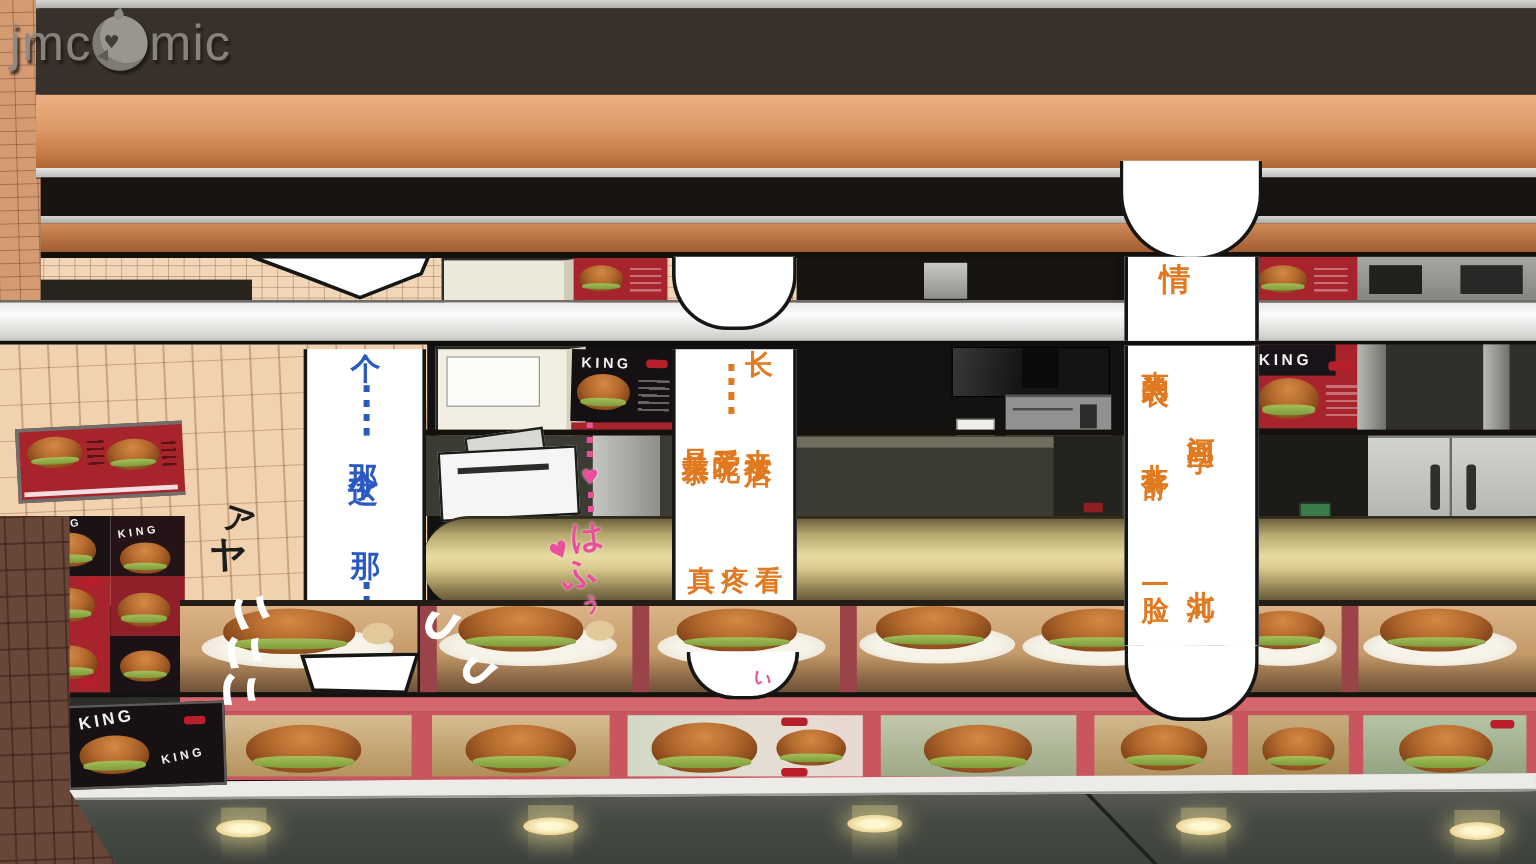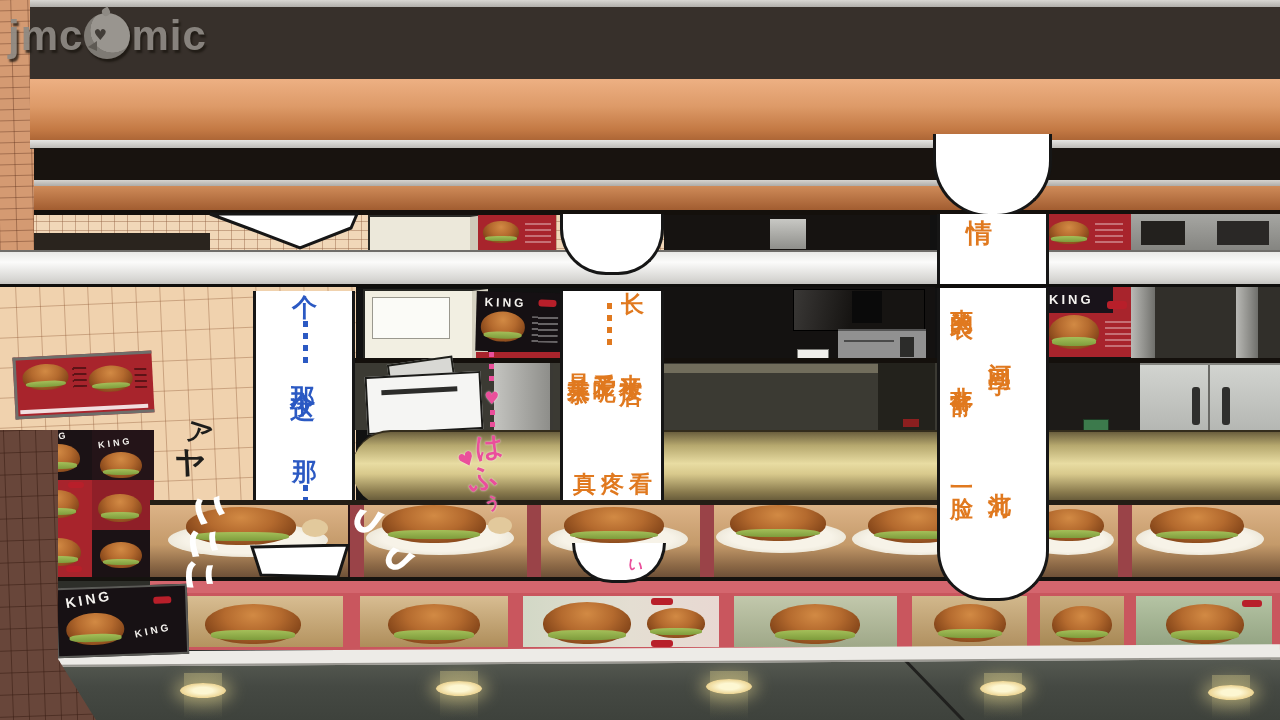--- a/index.html
+++ b/index.html
@@ -37,21 +37,21 @@
   .bgr i{position:absolute;left:6%;right:6%;bottom:10%;height:24%;background:linear-gradient(#a4bf59,#7e9c3c);border-radius:40%;}
   .plt{background:radial-gradient(ellipse,#f7f3e8 55%,#dcd5c2 100%);border-radius:50%;}
   .dots-l{background-image:repeating-linear-gradient(0deg,rgba(255,255,255,.35) 0 2px,transparent 2px 6px);}
   .dots-d{background-image:repeating-linear-gradient(0deg,rgba(30,5,5,.55) 0 2px,transparent 2px 6px);}
   .pill{background:#b81f2a;border-radius:3px;}
   .sfx-w{color:transparent;-webkit-text-stroke:2.5px #fff;font-weight:700;}
   .sfx-p{color:#ea4f9b;font-weight:700;text-shadow:0 0 2px rgba(255,255,255,.8);}
   .light{border-radius:50%;background:radial-gradient(#fdf7d2 30%,#ecd492 70%,#c9b070 100%);
          box-shadow:0 0 16px 6px rgba(244,228,150,.45);}
   .beam{background:linear-gradient(rgba(240,225,150,.30),rgba(240,225,150,0));}
-  .wm{font-family:"Liberation Sans",sans-serif;font-weight:700;font-size:42px;color:#8e8a84;
+  .wm{font-family:"Liberation Sans",sans-serif;font-weight:400;font-size:42px;color:#8e8a84;
       text-shadow:2px 3px 2px rgba(28,23,18,.85);opacity:.92;letter-spacing:1px;}
   .steel{background:linear-gradient(90deg,#b9b9b5,#8e8e8a 60%,#6f6f6b);}
 </style>
 </head>
 <body>
 
 <div id="stage">
 
   <div class="abs tilewrap" style="left:0;top:0;width:34px;height:290px;">
       <div class="t-salmon"></div>

